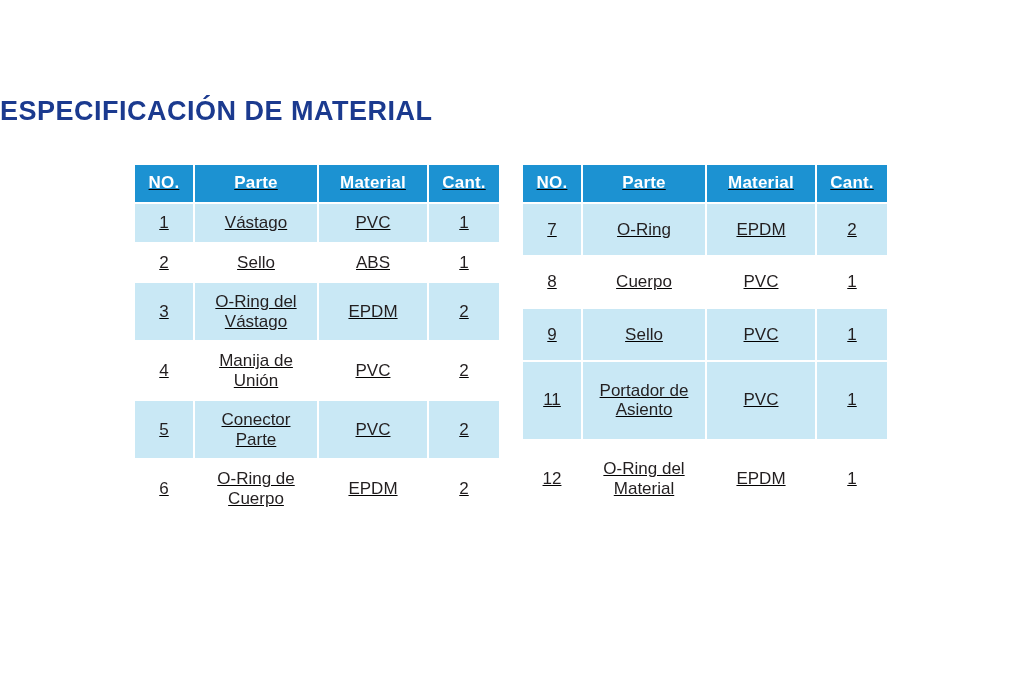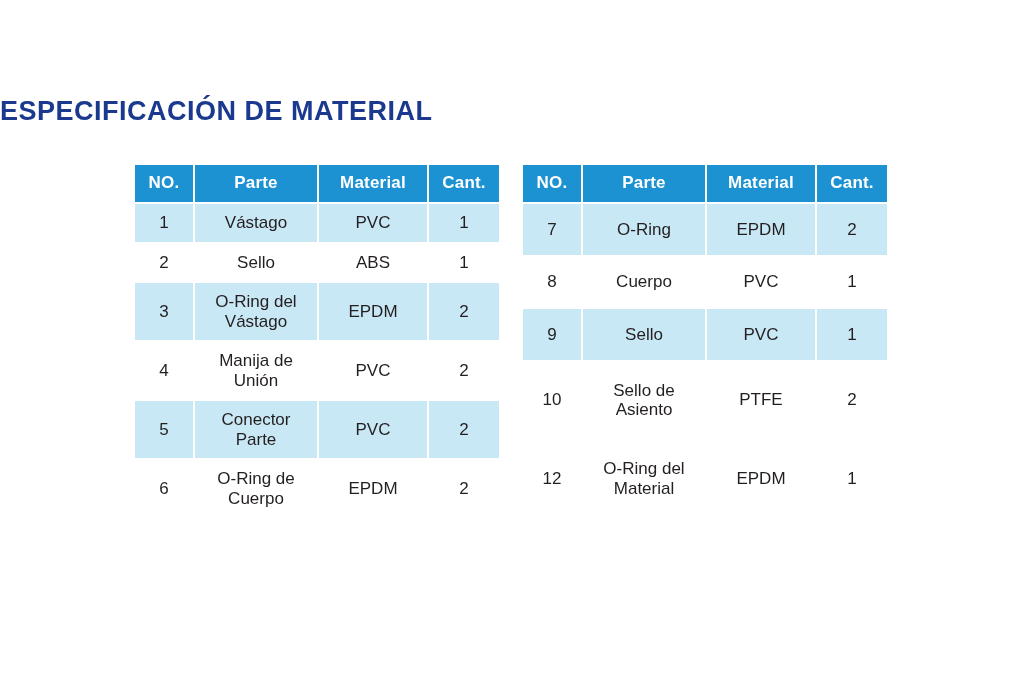--- a/index.html
+++ b/index.html
@@ -33,20 +33,21 @@
     top: 163px;
     left: 133px;
     width: 760px;
     display: flex;
     gap: 20px;
   }
   table.spec {
     border-collapse: separate;
     border-spacing: 2px 2px;
     table-layout: fixed;
+    text-decoration: underline;
   }
   table.spec.left { width: 366px; }
   table.spec.right { width: 366px; }
 
   table.spec th {
     background: #1c92d2;
     color: #ffffff;
     font-size: 17px;
     font-weight: bold;
     padding: 8px 2px 9px 2px;
@@ -164,25 +165,25 @@
           <td>Cuerpo</td>
           <td>PVC</td>
           <td>1</td>
         </tr>
         <tr class="shade">
           <td>9</td>
           <td>Sello</td>
           <td>PVC</td>
           <td>1</td>
         </tr>
-        <tr>
-          <td>10</td>
-          <td>Sello de Asiento</td>
-          <td>PTFE</td>
-          <td>2</td>
+        <tr class="shade">
+          <td>11</td>
+          <td>Portador de Asiento</td>
+          <td>PVC</td>
+          <td>1</td>
         </tr>
         <tr>
           <td>12</td>
           <td>O-Ring del Material</td>
           <td>EPDM</td>
           <td>1</td>
         </tr>
       </tbody>
     </table>
 

